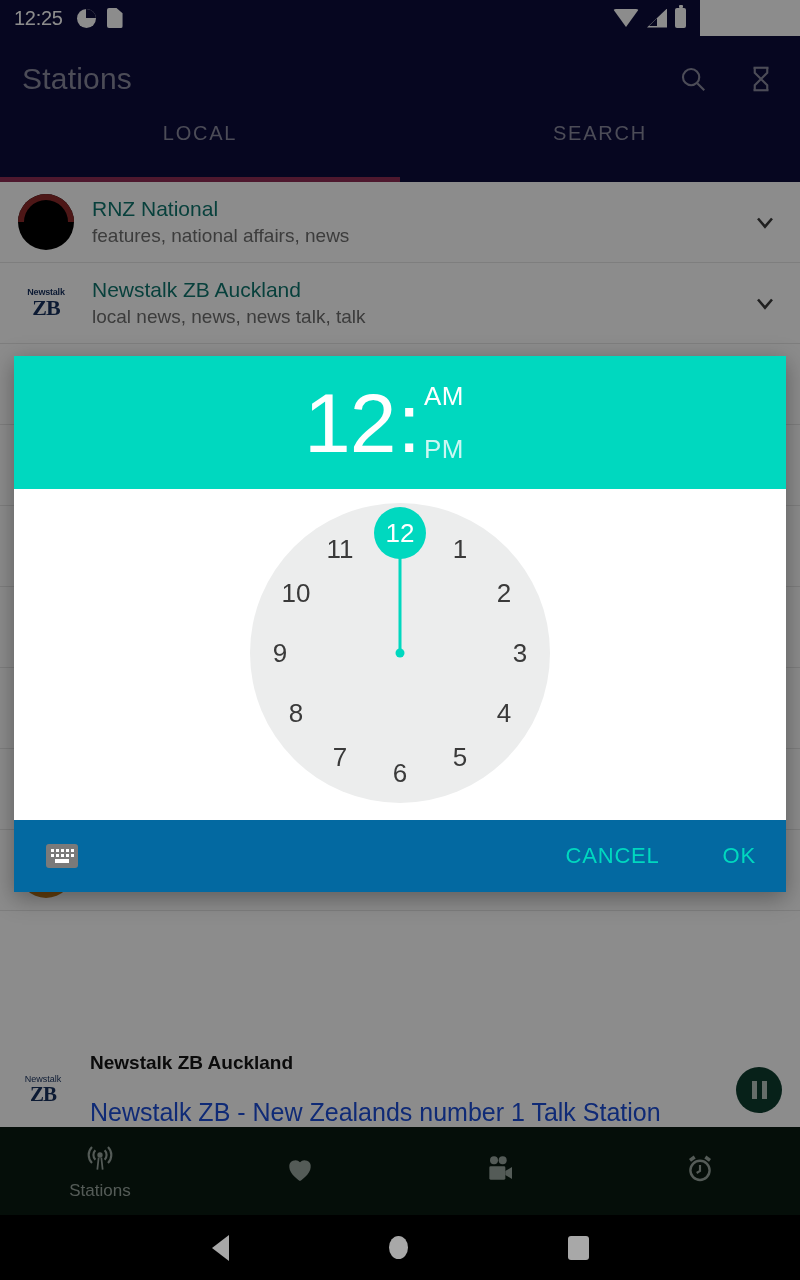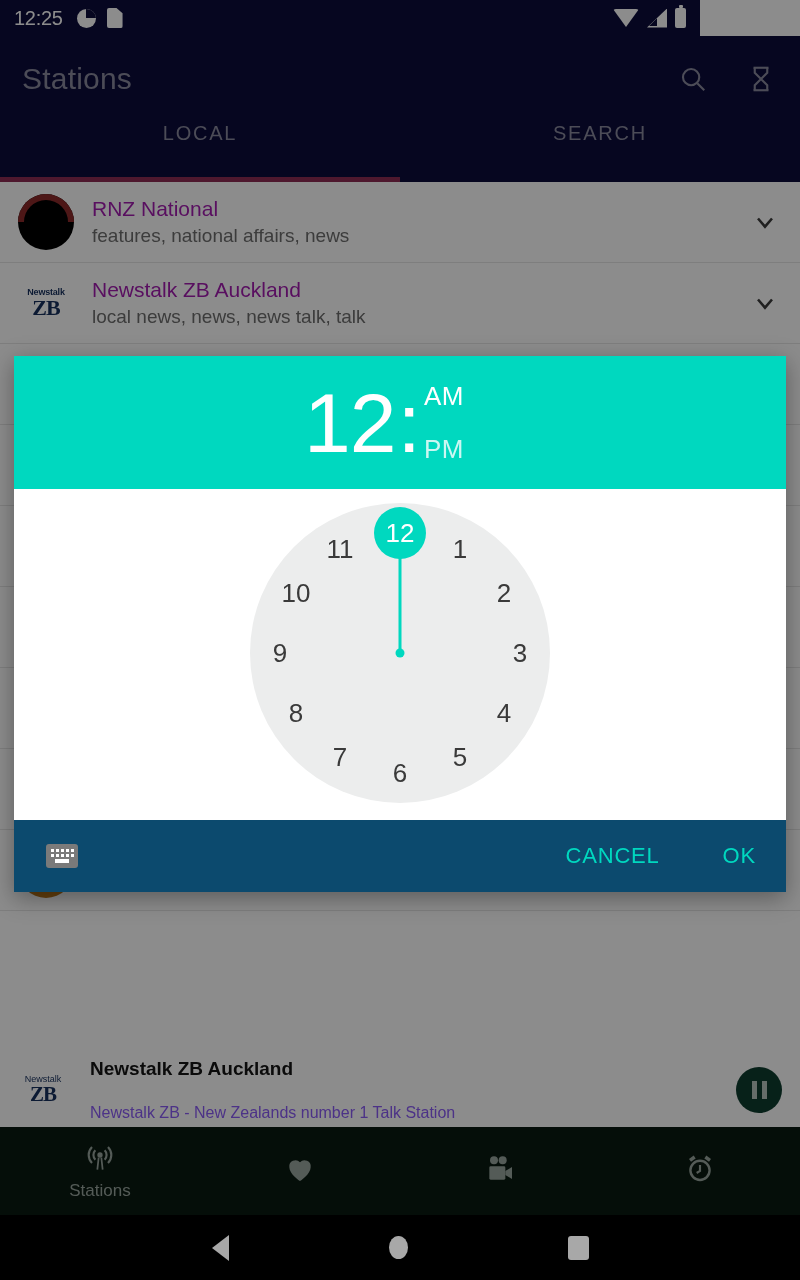--- a/index.html
+++ b/index.html
@@ -118,21 +118,21 @@
   }
   .station-avatar {
     width: 56px; height: 56px; border-radius: 50%;
     flex: 0 0 56px;
     display: flex; align-items: center; justify-content: center;
     overflow: hidden; position: relative;
     font-size: 13px; font-weight: bold;
   }
   .station-text { flex: 1; margin-left: 18px; min-width: 0; }
   .station-name {
-    font-size: 21px; color: #a21caf; line-height: 1.25;
+    font-size: 21px; color: #0f766e; line-height: 1.25;
     white-space: nowrap; overflow: hidden; text-overflow: ellipsis;
   }
   .station-tags {
     font-size: 19px; color: #6e6e6e; line-height: 1.3; margin-top: 2px;
     white-space: nowrap; overflow: hidden; text-overflow: ellipsis;
   }
   .chevron {
     flex: 0 0 34px; width: 34px; height: 34px;
     display: flex; align-items: center; justify-content: center;
   }
@@ -164,21 +164,21 @@
   }
   .np-avatar {
     width: 50px; height: 50px; flex: 0 0 50px;
     display: flex; flex-direction: column; align-items: center; justify-content: center;
     background: #ffffff; color: #16305e; line-height: 1;
   }
   .np-avatar .zb-top { font-size: 9px; }
   .np-avatar .zb-big { font-size: 21px; font-family: "Liberation Serif", serif; font-weight: bold; letter-spacing:-1px; }
   .np-text { flex:1; margin-left: 22px; min-width:0; }
   .np-title { font-size: 19px; color: #141414; font-weight: bold; }
-  .np-sub { font-size: 16px; color: #8b5cf6; margin-top: 24px;
+  .np-sub { font-size: 25px; color: #1d4ed8; margin-top: 24px;
             white-space: nowrap; overflow: hidden; text-overflow: ellipsis;}
   .np-btn {
     width: 46px; height: 46px; border-radius: 50%;
     background: #0e3c2e;
     display:flex; align-items:center; justify-content:center;
     flex: 0 0 46px;
   }
   .pause-bars { display:flex; gap:5px; }
   .pause-bars i { display:block; width:5px; height:18px; background:#b9c6c0; }
 
@@ -210,21 +210,21 @@
   
   .scrim {
     position:absolute; top:0; left:0; width:800px; height:1215px;
     background: rgba(0,0,0,0.45);
     z-index: 20;
   }
 
   
   .dialog {
     position:absolute; left:14px; top:356px; width:772px; height:536px;
-    background:#0c4a6e; z-index: 30;
+    background:#0369a1; z-index: 30;
     box-shadow: 0 6px 22px rgba(0,0,0,0.35);
     display:flex; flex-direction:column;
   }
   .tp-header {
     height: 133px; background: var(--teal, #00d8bf);
     display:flex; align-items:center; justify-content:center;
     position:relative;
   }
   .tp-time {
     display:flex; align-items:baseline;

